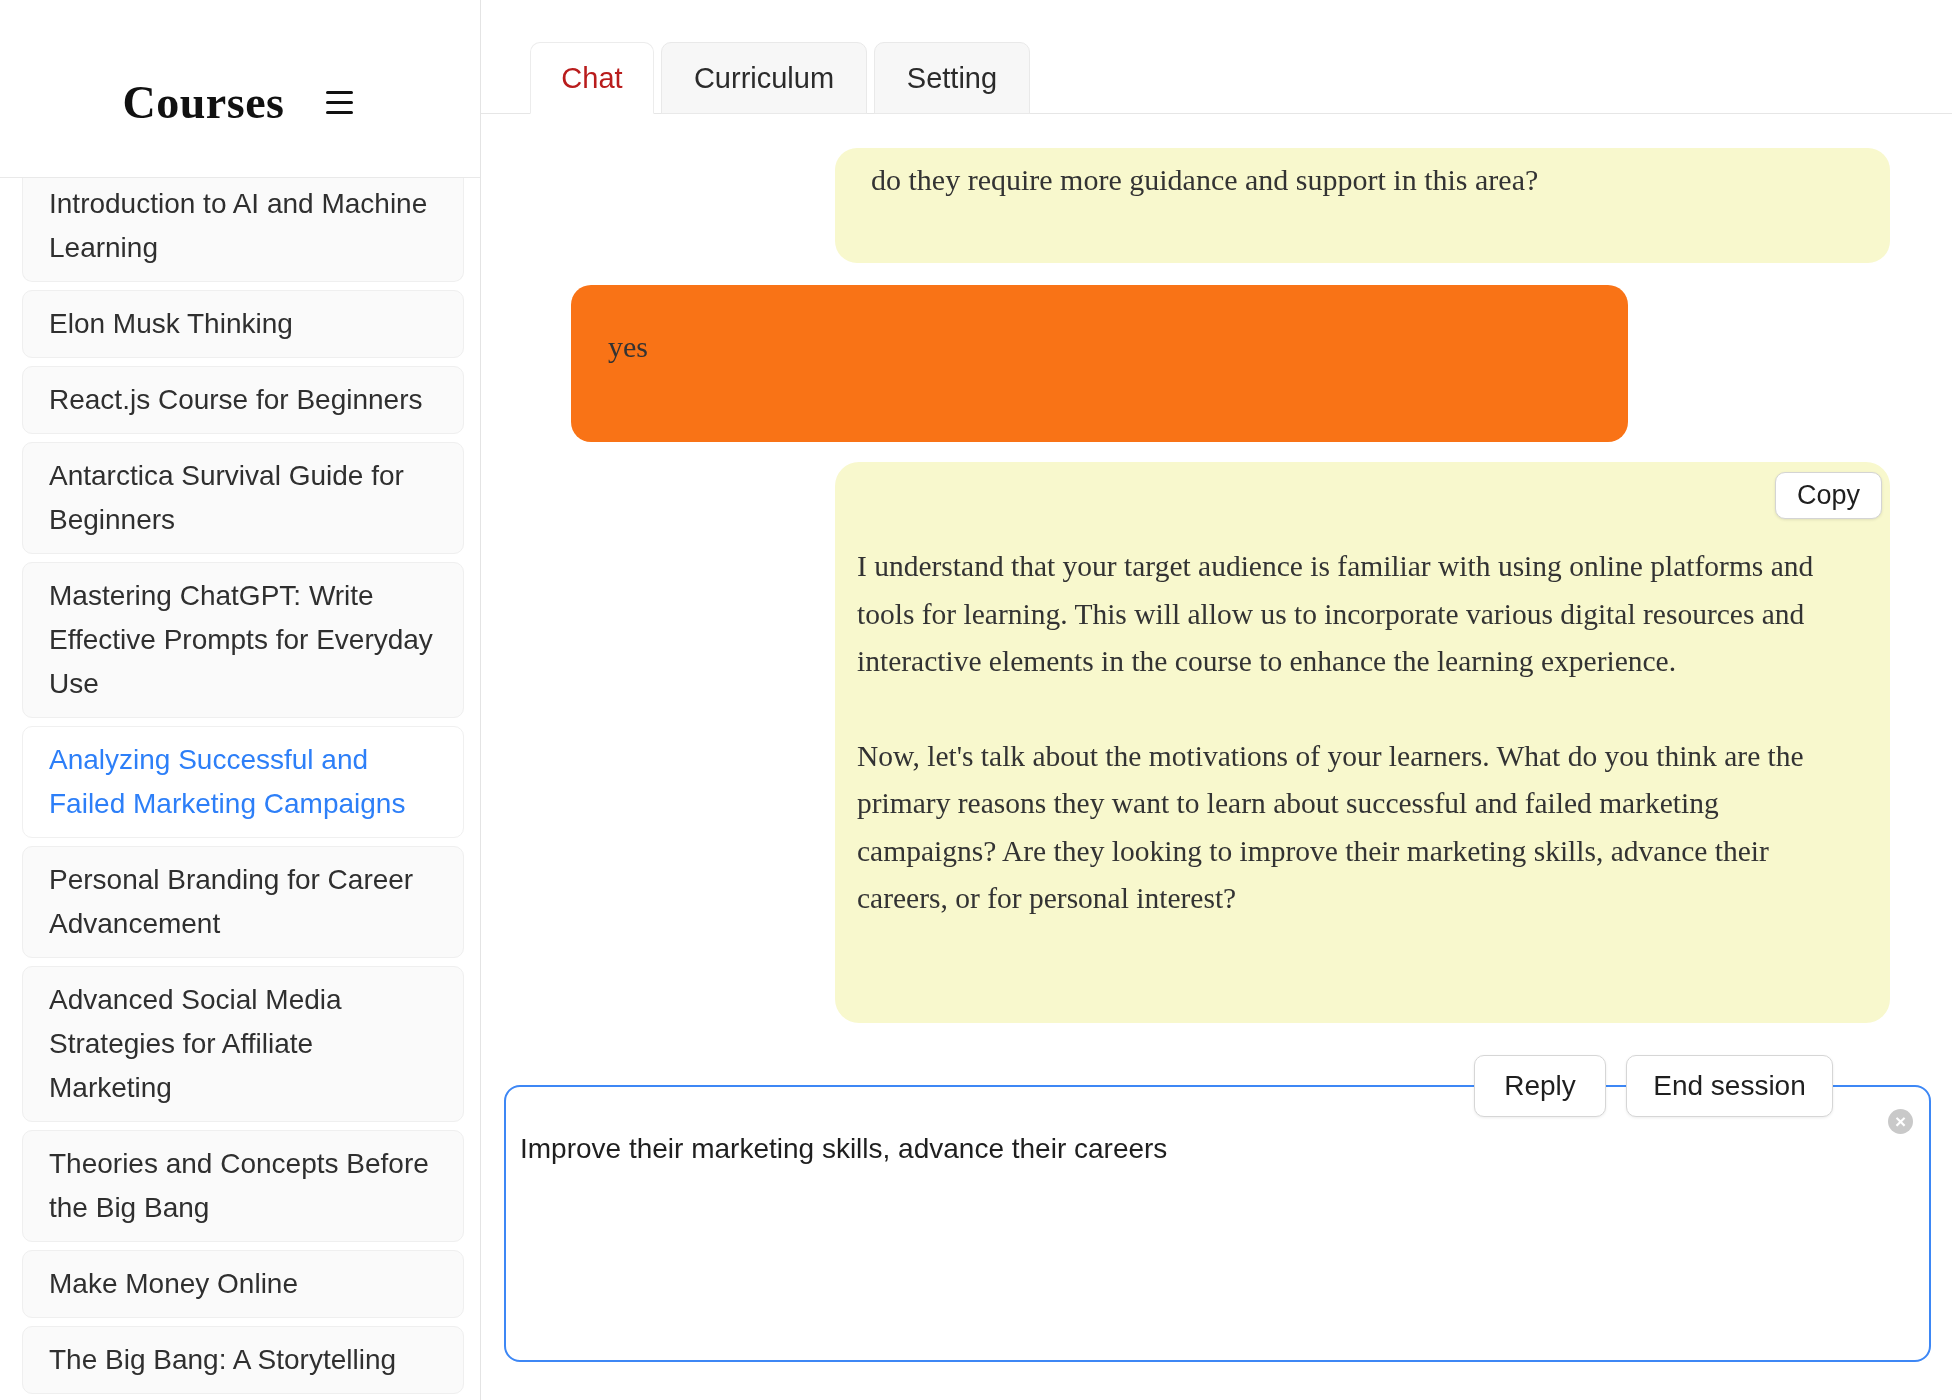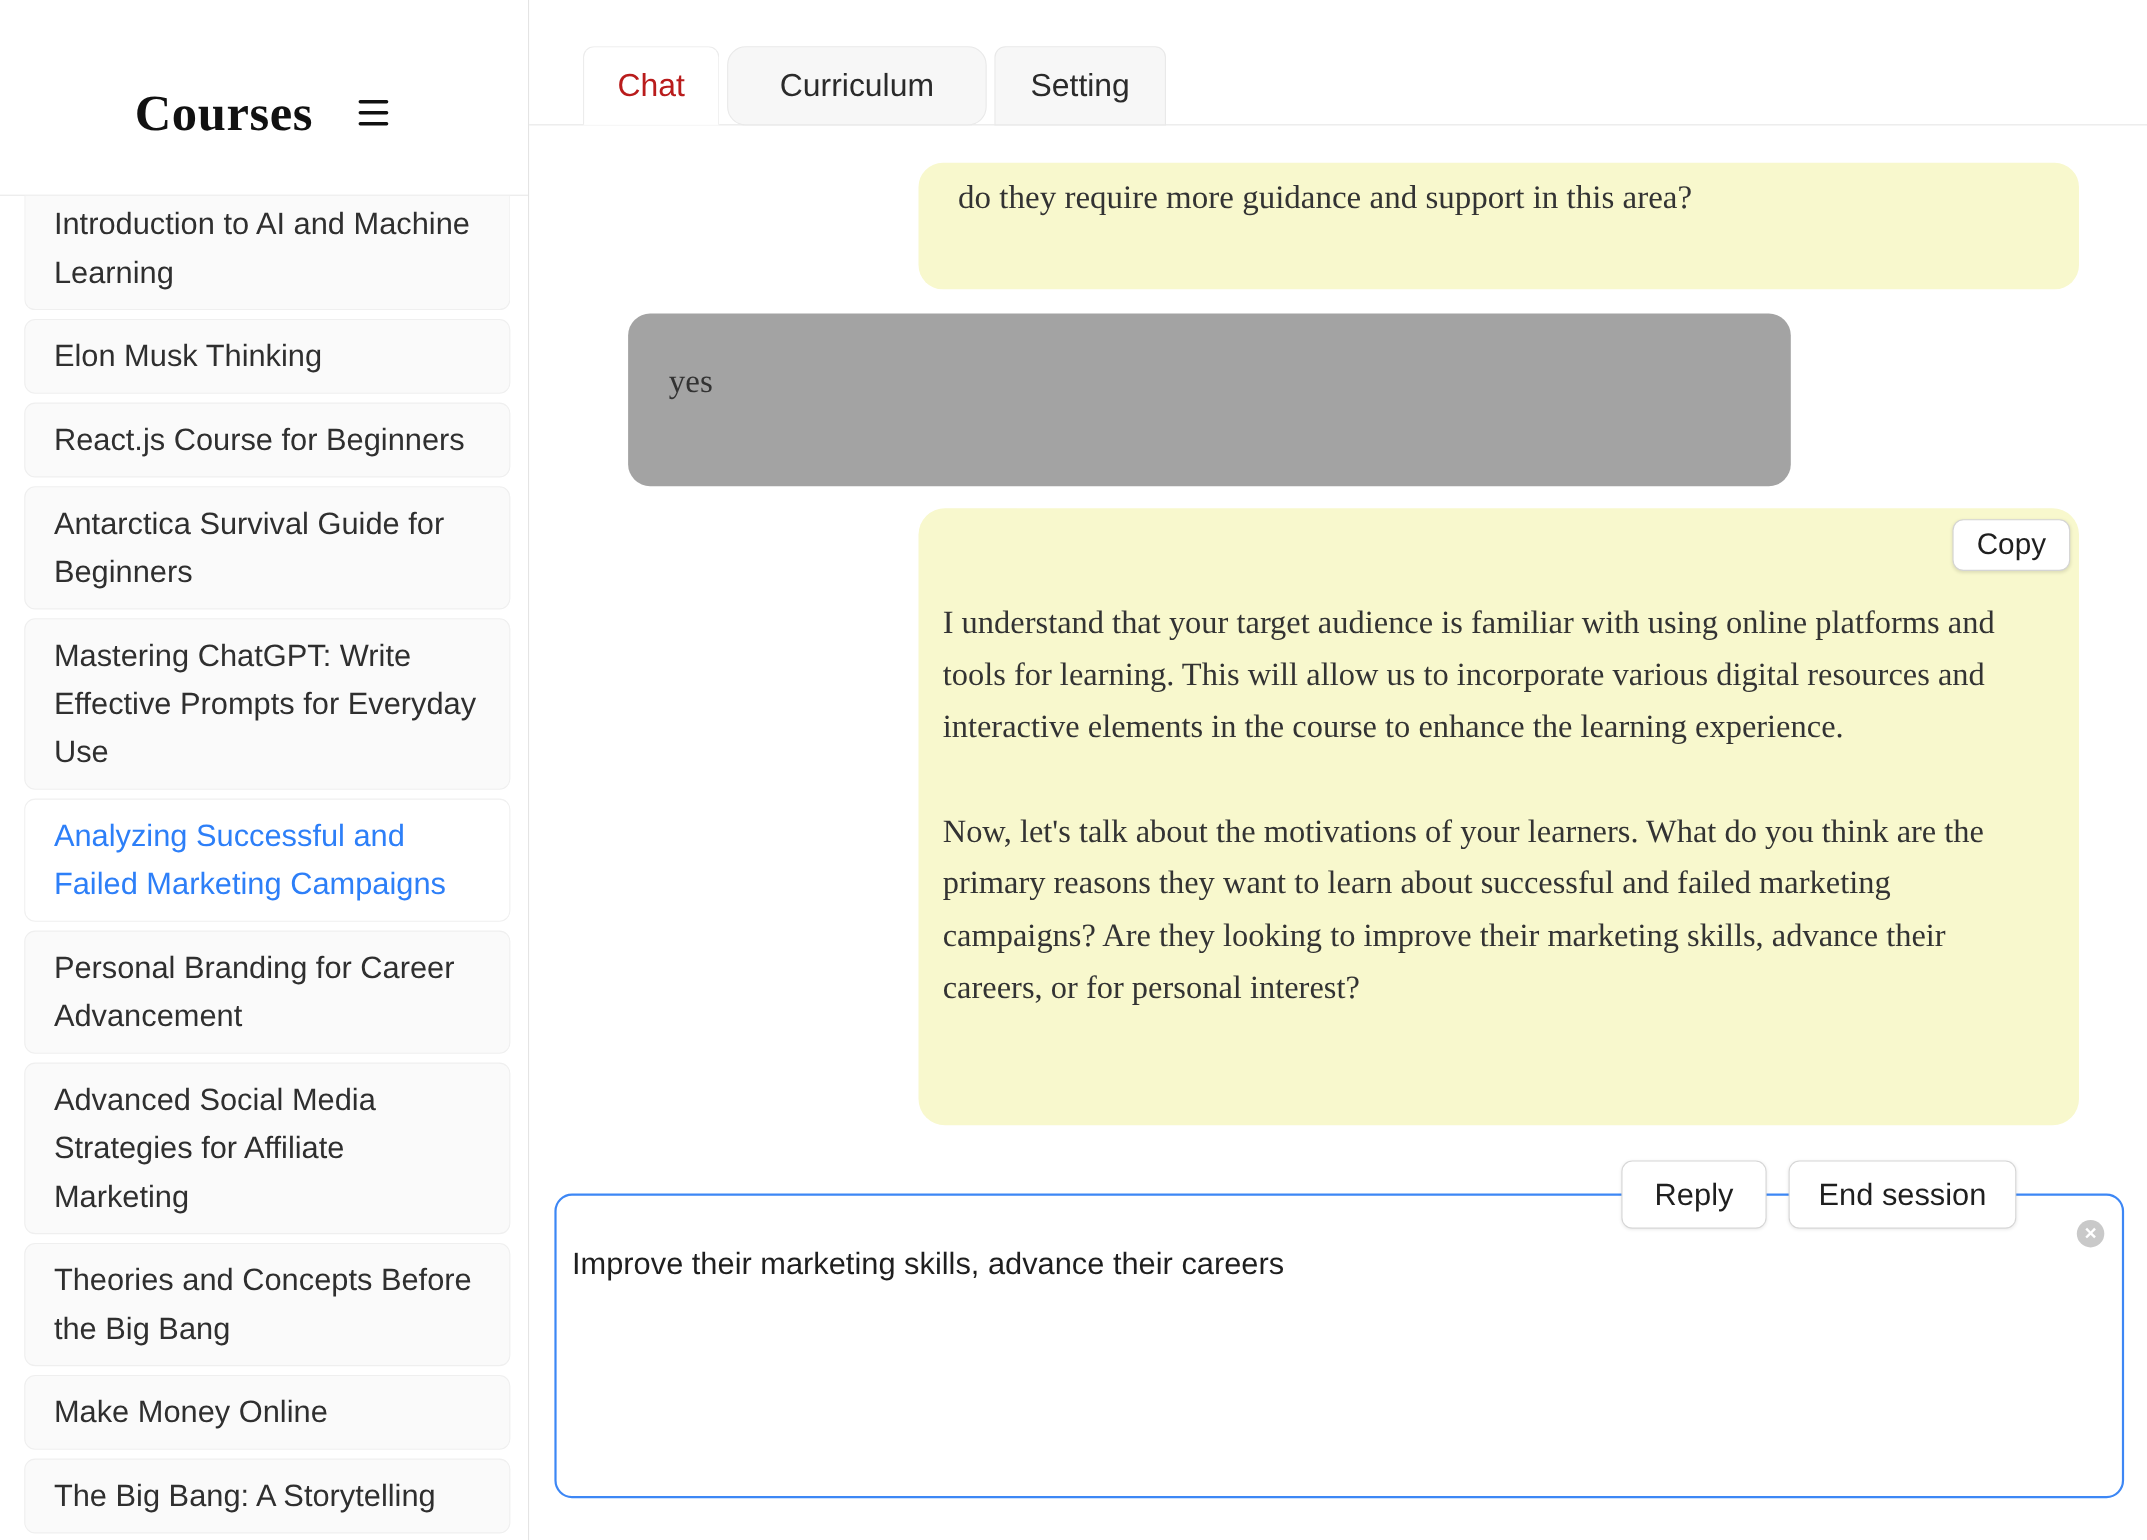--- a/index.html
+++ b/index.html
@@ -25,31 +25,31 @@
 
   
   .main { flex:1; display:flex; flex-direction:column; position:relative; }
 
   .tabbar { height:114px; border-bottom:1px solid #e6e6e6; display:flex;
             align-items:flex-end; padding-left:49px; }
   .tab { height:72px; display:flex; align-items:center; justify-content:center;
          font-size:29px; border-radius:10px 10px 0 0; border:1px solid #e9e9e9;
          background:#f7f7f7; margin-right:7px; margin-bottom:-1px; cursor:pointer; }
   .tab-chat { width:124px; }
-  .tab-curriculum { width:236px;border-radius:17px; }
+  .tab-curriculum { width:206px; }
   .tab-setting { width:156px; }
   .tab.active { background:#fff; border-color:#ececec; border-bottom:1px solid #fff; color:#b91c1c; }
 
   .chat-area { position:relative; }
   .serif { font-family:"Liberation Serif","DejaVu Serif",serif; }
 
   .bubble { border-radius:22px; }
   .bubble-assistant-1 { margin:34px 62px 0 354px; background:#f8f8cd; height:115px;
                         padding:10px 38px 0 36px; font-size:30px; line-height:44px; color:#333; }
-  .bubble-user { margin:22px 0 0 90px; width:1057px; background:#a3a3a3; height:157px;
+  .bubble-user { margin:22px 0 0 90px; width:1057px; background:#f97316; height:157px;
                  border-radius:20px; padding:40px 38px 0 37px; font-size:30px; line-height:44px; color:#333; }
   .bubble-assistant-2 { position:relative; margin:20px 62px 0 354px; background:#f8f8cd;
                         height:561px; padding:81px 68px 0 22px; font-size:29.5px;
                         line-height:47.5px; color:#333; border-radius:24px; }
   .bubble-assistant-2 p + p { margin-top:47px; }
 
   .copy-btn { position:absolute; top:10px; right:8px; background:#fff; border:1px solid #d4d4d4;
               border-radius:10px; padding:7px 21px; font-size:27px;
               font-family:"Liberation Sans","DejaVu Sans",sans-serif; color:#1f1f1f;
               box-shadow:0 1px 3px rgba(0,0,0,0.10); cursor:pointer; }

